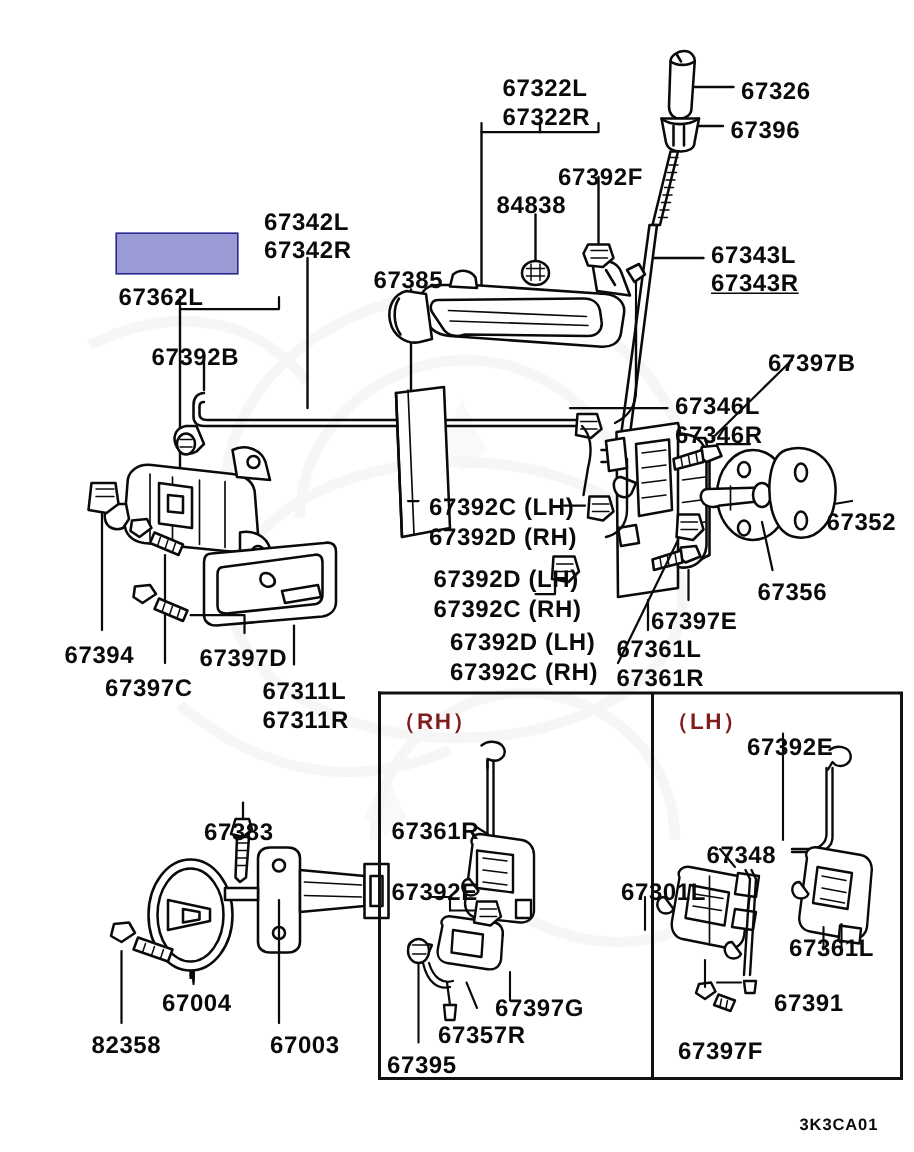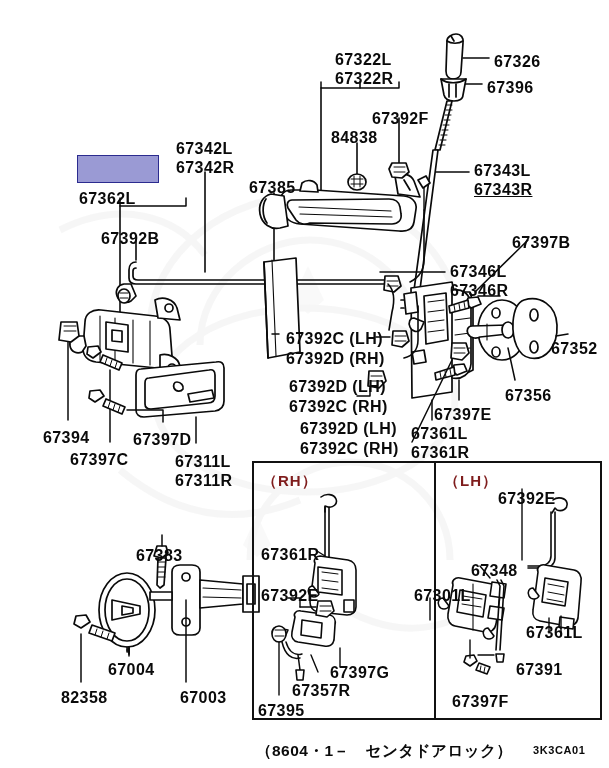--- a/index.html
+++ b/index.html
@@ -498,16 +498,15 @@
       <div class="lbl" style="left: 292px; top: 681px;">67357R</div>
       <div class="lbl" style="left: 258px; top: 701px;">67395</div>
       <div class="lbl" style="left: 498px; top: 489px;">67392E</div>
       <div class="lbl" style="left: 471px; top: 561px;">67348</div>
       <div class="lbl" style="left: 414px; top: 586px;">67301L</div>
       <div class="lbl" style="left: 526px; top: 623px;">67361L</div>
       <div class="lbl" style="left: 516px; top: 660px;">67391</div>
       <div class="lbl" style="left: 452px; top: 692px;">67397F</div>
     </div>
 
-  <div id="caption">（8604・1－　センタドアロック）</div>
   <div id="figcode">3K3CA01</div>
 
 </div>
 
 </body></html>

